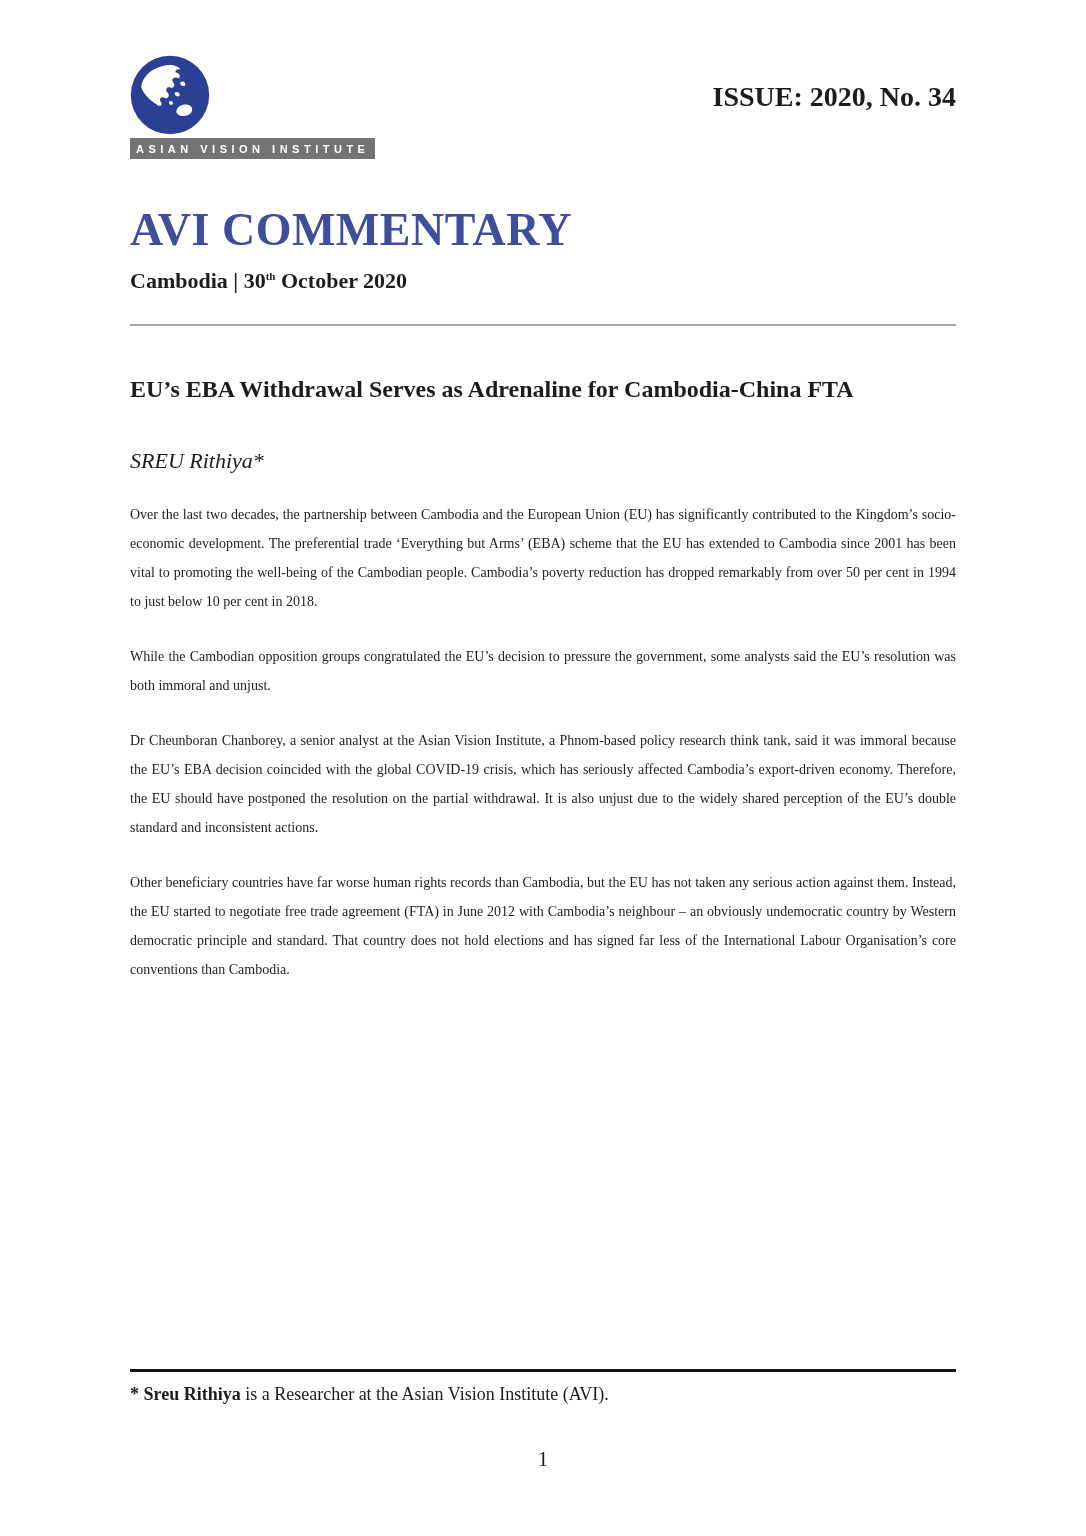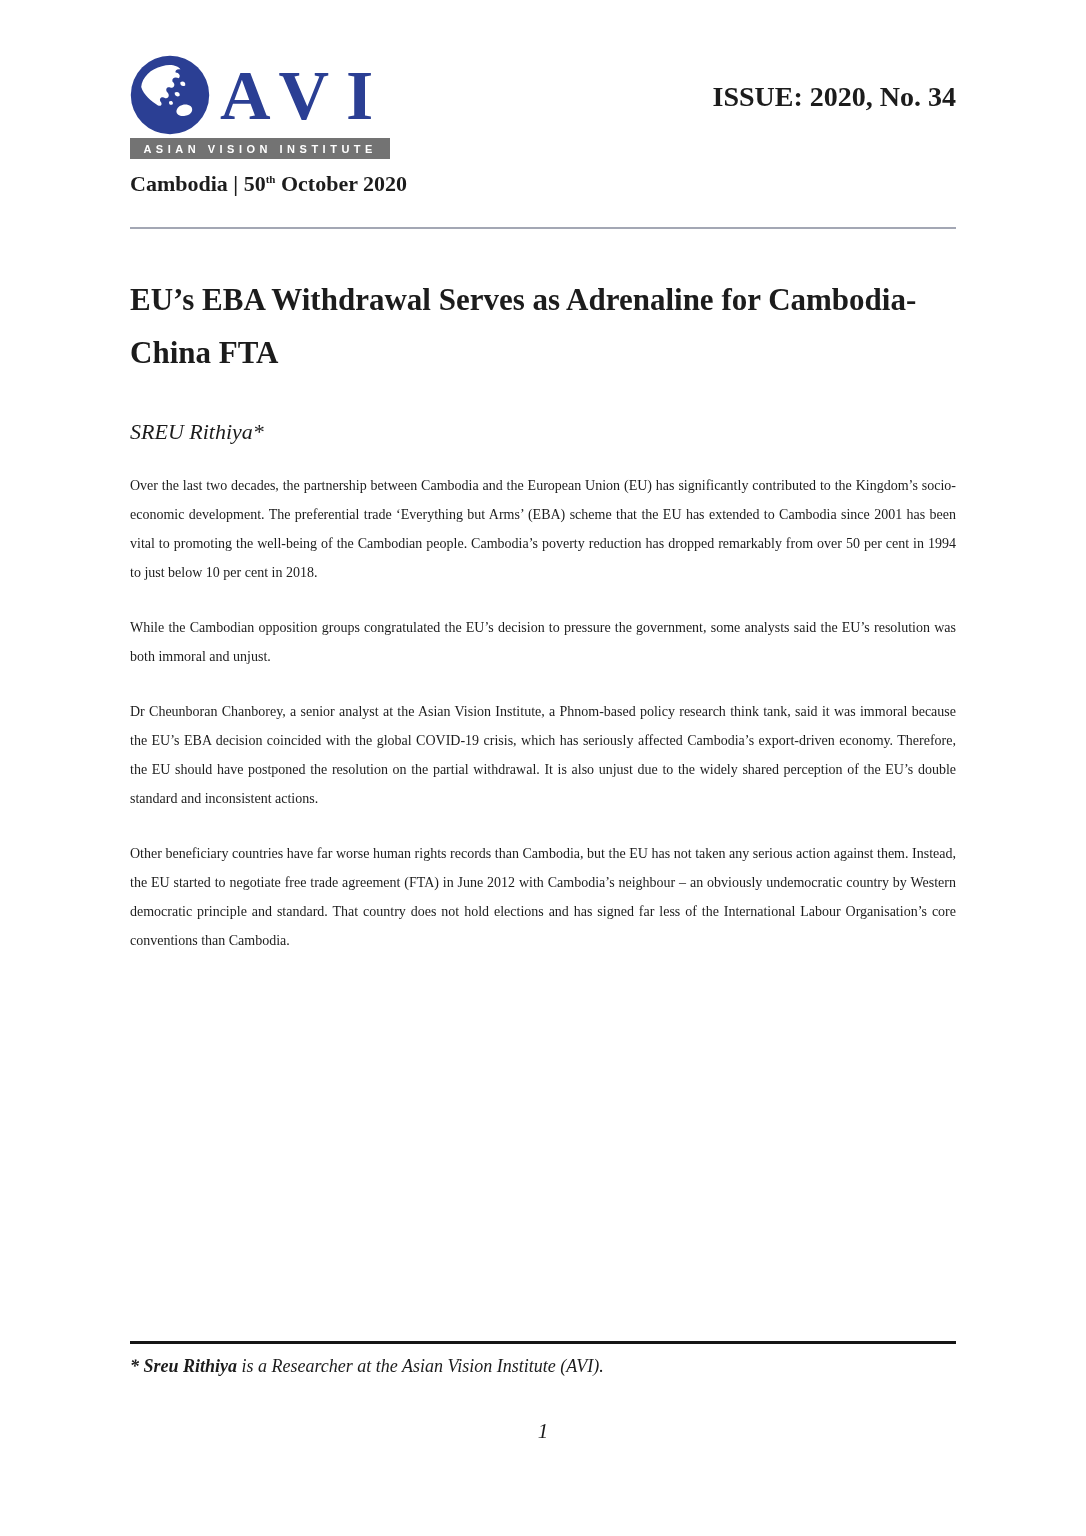--- a/index.html
+++ b/index.html
@@ -70,38 +70,38 @@
   .rule-thin {
     border: none;
     border-top: 2px solid #a3a7b4;
     margin: 30px 0 0 0;
     width: 100%;
   }
 
   
   .article-heading {
     margin: 44px 0 16px 0;
-    font-size: 31px;
+    font-size: 24px;
     font-weight: bold;
-    line-height: 53px;
+    line-height: 38px;
   }
   .byline {
     margin: 40px 0 0 0;
     font-size: 22px;
     font-style: italic;
   }
   .body-para {
     margin: 26px 0 0 0;
     font-size: 14px;
     line-height: 29px;
     text-align: justify;
   }
 
   
-  footer { margin-top: auto; padding-bottom: 92px; font-style: italic; }
+  footer { margin-top: auto; padding-bottom: 64px; }
   .rule-thick {
     border: none;
     border-top: 3.5px solid #151515;
     margin: 0;
     width: 100%;
   }
   .footnote {
     margin: 12px 0 0 0;
     font-size: 18px;
   }
@@ -124,31 +124,31 @@
             <circle cx="50" cy="50" r="49" fill="currentColor"></circle>
             <g fill="#ffffff">
               <path d="M14 40 C15 28 26 17 40 14 C50 11 60 13 63 18 C59 17 56 19 57 22 C61 22 64 26 61 29 C57 27 52 28 53 33 C57 36 56 41 51 41 C47 39 44 42 46 46 C50 49 49 55 44 54 C40 51 36 54 38 58 C41 61 39 65 35 63 C27 58 17 50 14 40 Z"></path>
               <path d="M63 34 C66 32 70 34 69 38 C66 40 62 38 63 34 Z"></path>
               <path d="M56 47 C59 45 63 47 62 51 C59 53 55 51 56 47 Z"></path>
               <path d="M49 58 C52 56 55 59 53 62 C50 63 48 61 49 58 Z"></path>
               <path d="M58 70 C60 62 70 60 76 64 C80 68 77 75 69 76 C63 77 58 75 58 70 Z"></path>
             </g>
           </svg>
         </span>
-        <span class="logo-acronym" style="color: rgb(43, 63, 148);">AVI</span>
       </div>
       <div class="logo-banner" style="background: #737373;">ASIAN VISION INSTITUTE</div>
     </div>
 
     <div class="issue">ISSUE: 2020, No. 34</div>
   </header>
 
   <section class="masthead">
+    <h1 class="masthead-title" style="color: rgb(63, 78, 156);">AVI COMMENTARY</h1>
     <p class="dateline">
-      <span>Cambodia | 50</span><sup>th</sup><span> October 2020</span>
+      <span>Cambodia | 30</span><sup>th</sup><span> October 2020</span>
     </p>
   </section>
 
   <hr class="rule-thin">
 
   <article>
     <h2 class="article-heading">EU’s EBA Withdrawal Serves as Adrenaline for Cambodia-China FTA</h2>
     <p class="byline">SREU Rithiya*</p>
     <div class="body-text">
         <p class="body-para">Over the last two decades, the partnership between Cambodia and the European Union (EU) has significantly contributed to the Kingdom’s socio-economic development. The preferential trade ‘Everything but Arms’ (EBA) scheme that the EU has extended to Cambodia since 2001 has been vital to promoting the well-being of the Cambodian people. Cambodia’s poverty reduction has dropped remarkably from over 50 per cent in 1994 to just below 10 per cent in 2018.</p>

